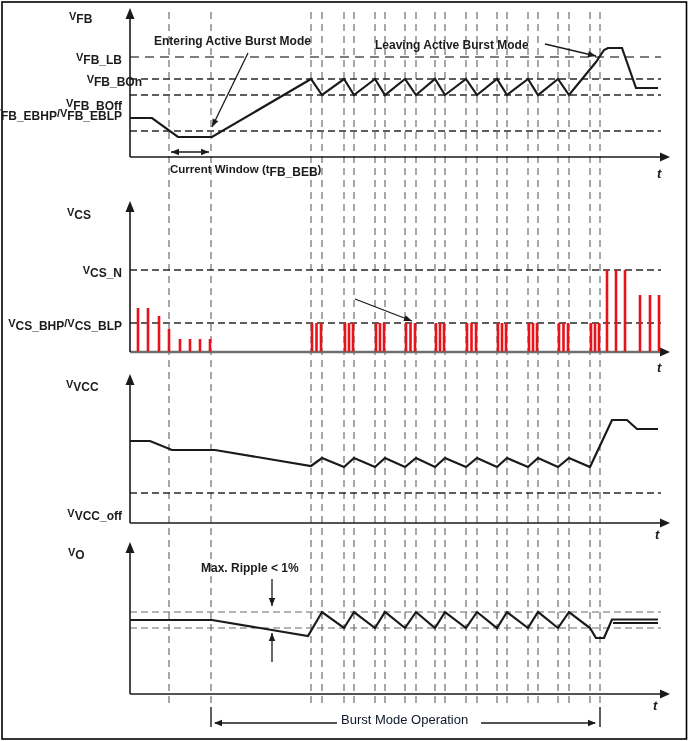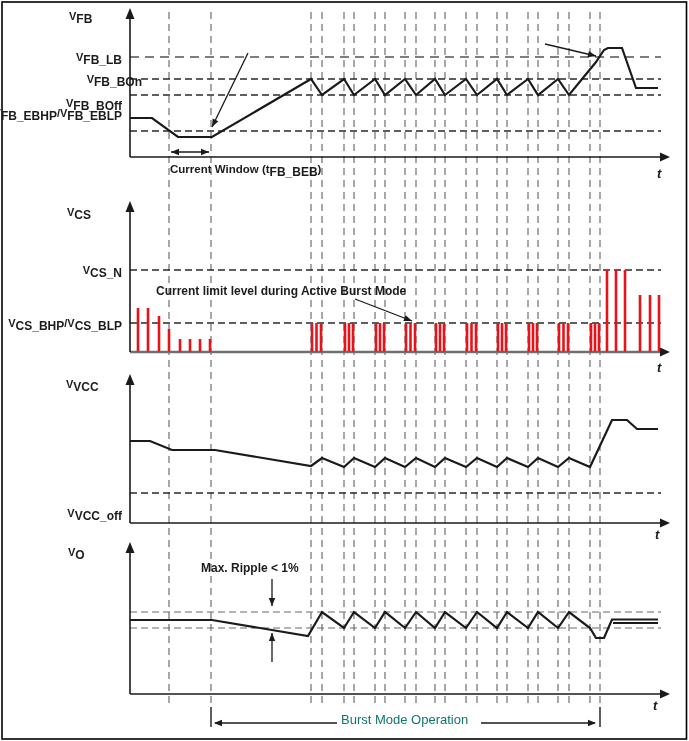--- a/index.html
+++ b/index.html
@@ -4,21 +4,21 @@
 <style>
   html,body{margin:0;padding:0;background:#fff;}
   .stage{position:relative;width:689px;height:741px;background:#ffffff;overflow:hidden;
          font-family:"Liberation Sans",sans-serif;}
   svg{position:absolute;left:0;top:0;}
   .lbl{position:absolute;font:bold 11px "Liberation Sans",sans-serif;color:#1c1c1c;white-space:nowrap;}
   .lbl .sub{font-size:12px;position:relative;top:3px;}
   .lbl-r{text-align:center;}
   .ann{position:absolute;font:bold 12px "Liberation Sans",sans-serif;color:#1c1c1c;white-space:nowrap;}
   .tlbl{position:absolute;font:bold italic 13px "Liberation Sans",sans-serif;color:#1c1c1c;}
-  .burst{position:absolute;font:13px "Liberation Sans",sans-serif;color:#0f766e;white-space:nowrap;}
+  .burst{position:absolute;font:13px "Liberation Sans",sans-serif;color:#0f172a;white-space:nowrap;}
 </style>
 </head>
 <body>
 
 <div class="stage">
   <svg id="fig" width="689" height="741" viewBox="0 0 689 741">
       <line x1="169" y1="12" x2="169" y2="705" stroke="#848484" stroke-width="1.4" stroke-dasharray="7 5"></line>
       <line x1="211" y1="12" x2="211" y2="705" stroke="#848484" stroke-width="1.4" stroke-dasharray="7 5"></line>
       <line x1="311" y1="12" x2="311" y2="705" stroke="#848484" stroke-width="1.4" stroke-dasharray="7 5"></line>
       <line x1="322" y1="12" x2="322" y2="705" stroke="#848484" stroke-width="1.4" stroke-dasharray="7 5"></line>
@@ -133,27 +133,28 @@
       <polygon points="214,723 222,719.8 222,726.2" fill="#1a1a1a"></polygon>
       <polygon points="596,723 588,726.2 588,719.8" fill="#1a1a1a"></polygon>
       <rect x="2" y="2" width="684.5" height="737" fill="none" stroke="#000000" stroke-width="1.6"></rect>
     </svg>
 
   <div class="lbl" style="left:69px;top:9px"><span>V</span><span class="sub">FB</span></div>
   <div class="lbl lbl-r" style="right:567px;top:50px"><span>V</span><span class="sub">FB_LB</span></div>
   <div class="lbl lbl-r" style="right:547px;top:72px"><span>V</span><span class="sub">FB_BOn</span></div>
   <div class="lbl lbl-r" style="right:567px;top:96px"><span>V</span><span class="sub">FB_BOff</span></div>
   <div class="lbl lbl-r" style="right:567px;top:106px"><span>V</span><span class="sub">FB_EBHP</span><span>/V</span><span class="sub">FB_EBLP</span></div>
+  <div class="ann" style="left:154px;top:34px">Entering Active Burst Mode</div>
+  <div class="ann" style="left:375px;top:38px">Leaving Active Burst Mode</div>
   <div class="lbl" style="left:170px;top:162px;font-size:11.5px"><span>Current Window (t</span><span class="sub">FB_BEB</span><span>)</span></div>
   <div class="tlbl" style="left:657px;top:166px">t</div>
 
   <div class="lbl" style="left:67px;top:205px"><span>V</span><span class="sub">CS</span></div>
   <div class="lbl lbl-r" style="right:567px;top:263px"><span>V</span><span class="sub">CS_N</span></div>
   <div class="lbl lbl-r" style="right:567px;top:316px"><span>V</span><span class="sub">CS_BHP</span><span>/V</span><span class="sub">CS_BLP</span></div>
-  <div class="ann" style="left:156px;top:284px">Current limit level during Active Burst Mode</div>
   <div class="tlbl" style="left:657px;top:360px">t</div>
 
   <div class="lbl" style="left:66px;top:377px"><span>V</span><span class="sub">VCC</span></div>
   <div class="lbl lbl-r" style="right:567px;top:506px"><span>V</span><span class="sub">VCC_off</span></div>
   <div class="tlbl" style="left:655px;top:527px">t</div>
 
   <div class="lbl" style="left:68px;top:545px"><span>V</span><span class="sub">O</span></div>
   <div class="ann" style="left:201px;top:561px">Max. Ripple &lt; 1%</div>
   <div class="tlbl" style="left:653px;top:698px">t</div>
   <div class="burst" style="left:341px;top:712px">Burst Mode Operation</div>

